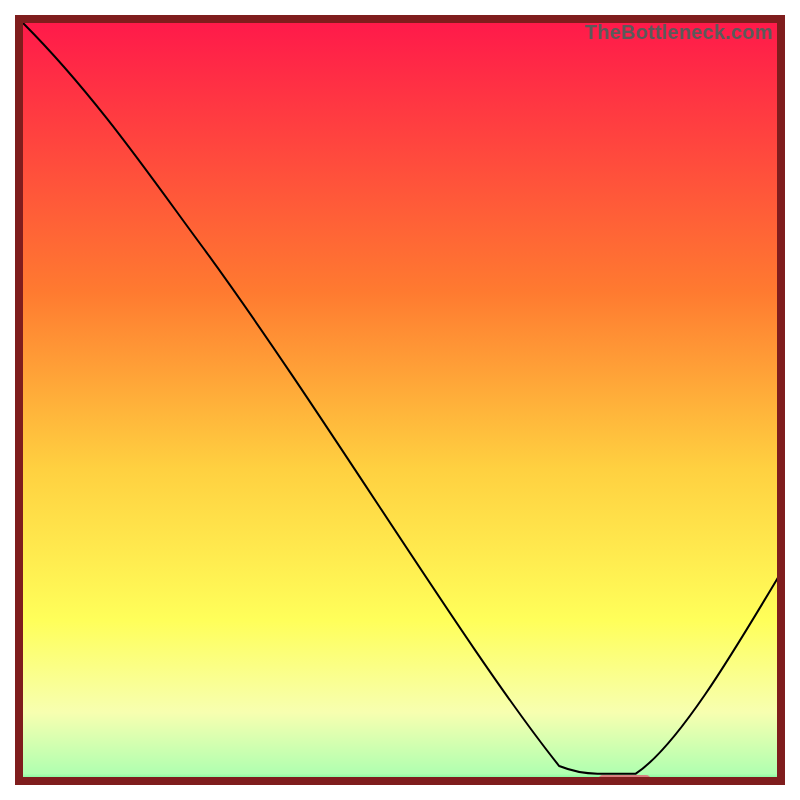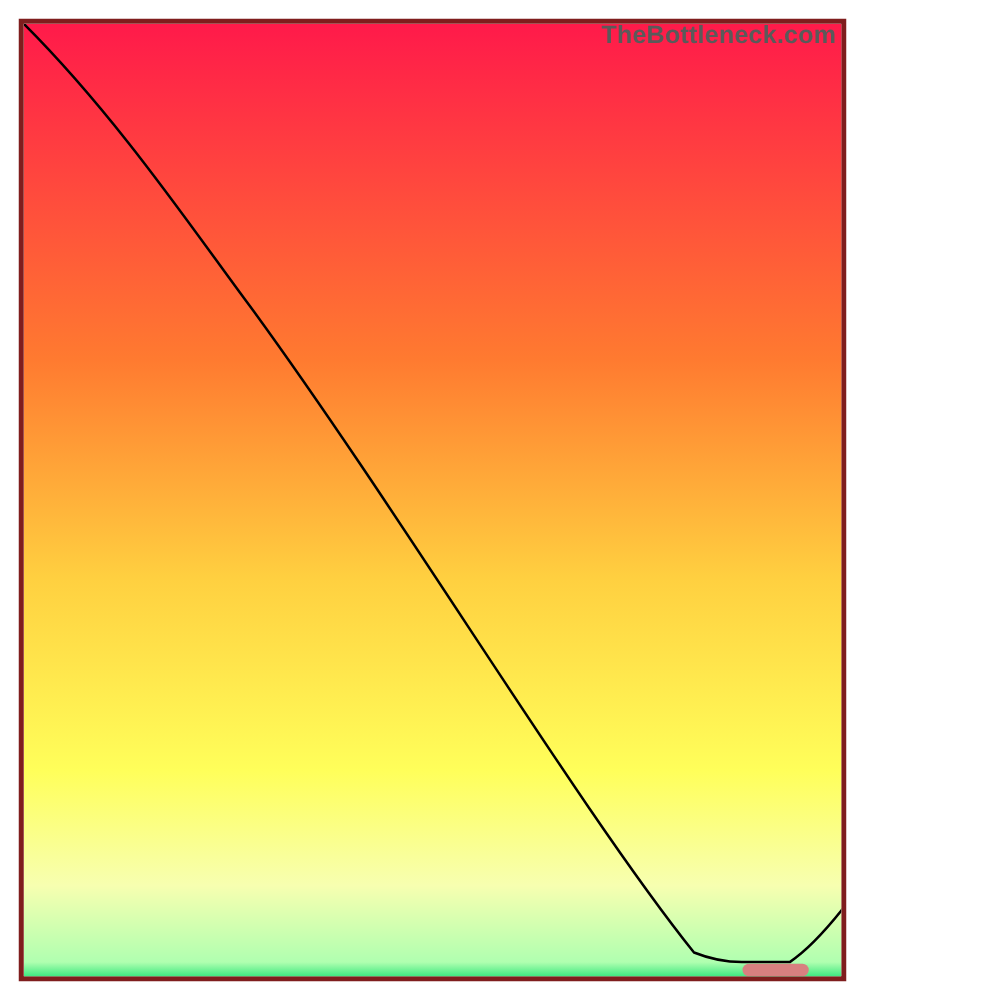--- a/index.html
+++ b/index.html
@@ -8,23 +8,23 @@
     width: 800px;
     height: 800px;
     overflow: hidden;
     background: #ffffff;
     font-family: Arial, Helvetica, sans-serif;
   }
   .frame {
     position: absolute;
     left: 15px;
     top: 15px;
-    width: 662px;
+    width: 770px;
     height: 770px;
-    border: 4px solid #7f1d1d;
+    border: 8px solid #7f1d1d;
     box-sizing: border-box;
     overflow: hidden;
   }
   .attribution {
     position: absolute;
     top: -2px;
     right: 4px;
     font-size: 20px;
     font-weight: bold;
     color: #5a5a5a;

